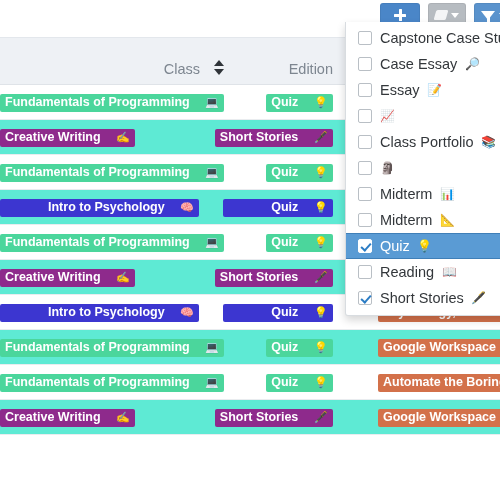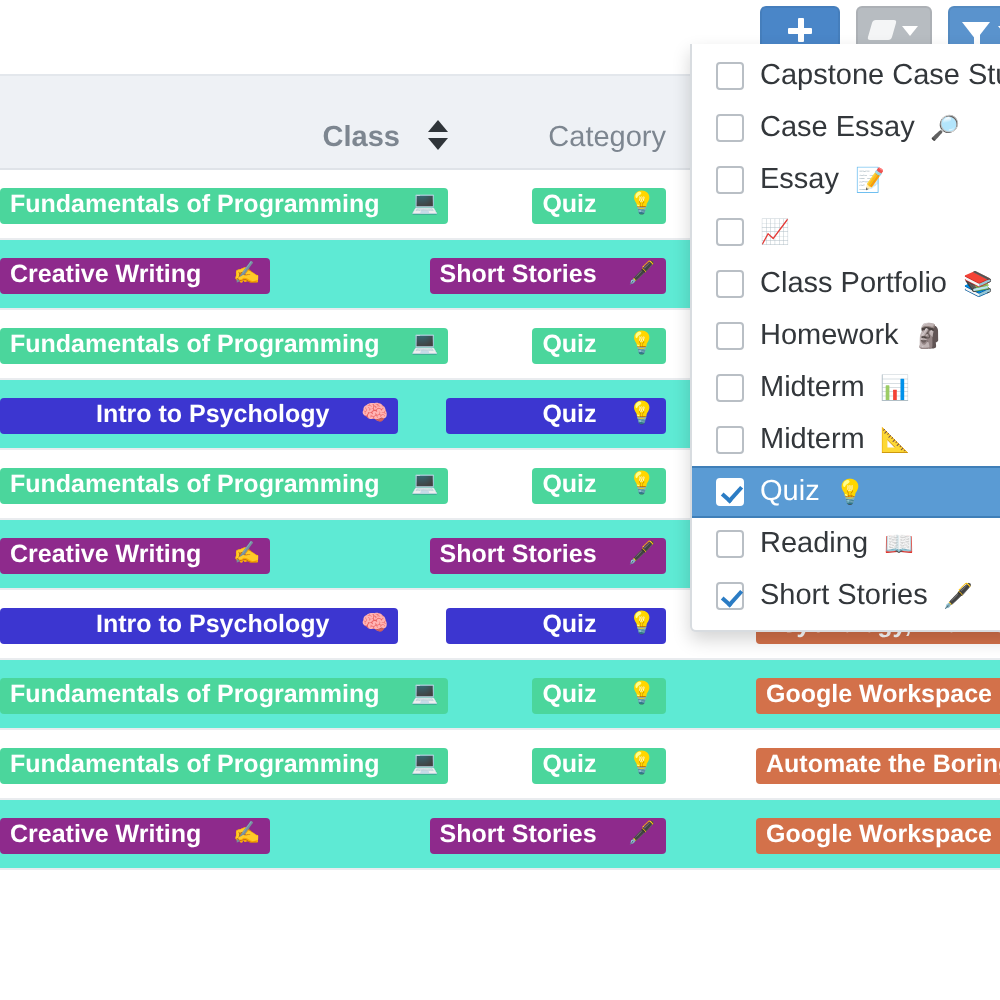--- a/index.html
+++ b/index.html
@@ -106,21 +106,21 @@
     z-index: 5;
   }
   .th {
     position: absolute;
     bottom: 7px;
     font-size: 14.5px;
     color: #7d8690;
     font-weight: 400;
     white-space: nowrap;
   }
-  .th-class    { left: 0; width: 200px; text-align: right; font-weight: bold; }
+  .th-class    { left: 0; width: 200px; text-align: right; }
   .th-category { left: 233px; width: 100px; text-align: right; }
 
   .sort-ico {
     position: absolute;
     left: 214px;
     bottom: 9px;
     width: 11px;
     height: 15px;
   }
   .sort-ico .up, .sort-ico .dn {
@@ -254,21 +254,21 @@
       <span class="caret-w"></span>
     </div>
   </div>
 
   <div class="thead">
     <div class="th th-class">Class</div>
     <div class="sort-ico">
       <span class="up"></span>
       <span class="dn"></span>
     </div>
-    <div class="th th-category">Category</div>
+    <div class="th th-category">Edition</div>
   </div>
 
   <div class="rows" id="rows">
       <div class="row">
         <div class="cell cell-class">
           <div class="tag green">
             <span>Fundamentals of Programming</span>
             <span class="emo">💻</span>
           </div>
         </div>
@@ -451,21 +451,20 @@
         <span class="cbx"></span>
         <span class="dd-emo">📈</span>
       </div>
       <div class="dd-item">
         <span class="cbx"></span>
         <span class="dd-label">Class Portfolio</span>
         <span class="dd-emo">📚</span>
       </div>
       <div class="dd-item">
         <span class="cbx"></span>
-        <span class="dd-label">Homework</span>
         <span class="dd-emo">🗿</span>
       </div>
       <div class="dd-item">
         <span class="cbx"></span>
         <span class="dd-label">Midterm</span>
         <span class="dd-emo">📊</span>
       </div>
       <div class="dd-item">
         <span class="cbx"></span>
         <span class="dd-label">Midterm</span>

